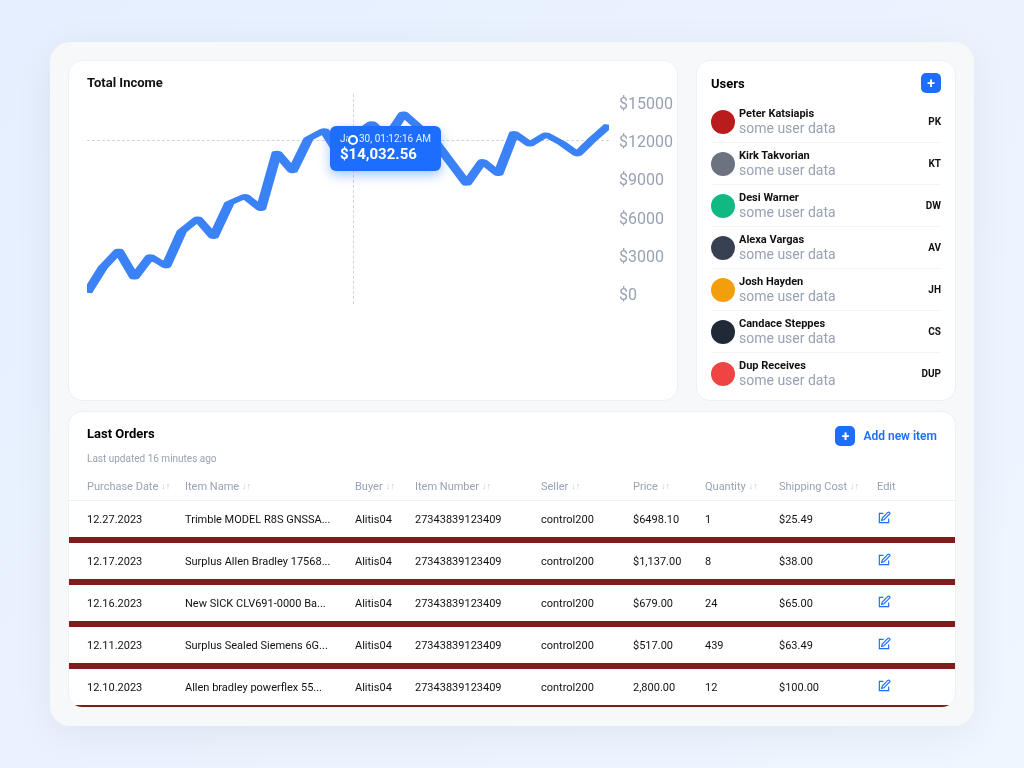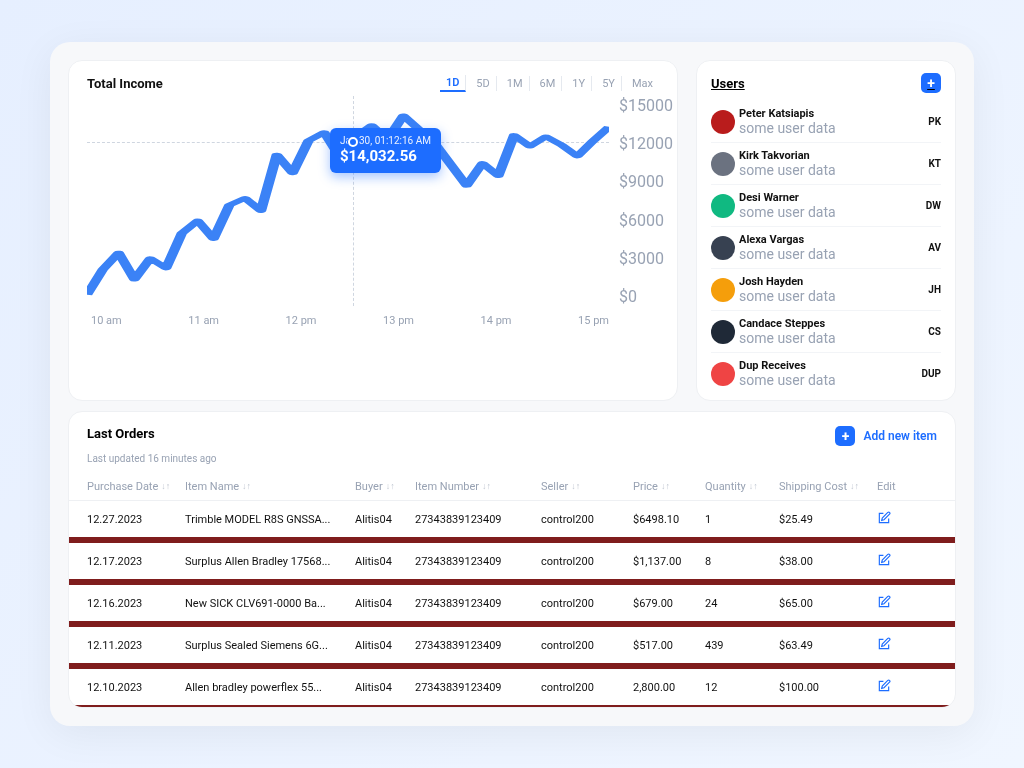--- a/index.html
+++ b/index.html
@@ -22,21 +22,21 @@
   .tooltip-box { position: absolute; left: 243px; top: 32px; background: #1d6dff; color: #fff; border-radius: 6px; padding: 7px 10px 8px; box-shadow: 0 4px 12px rgba(29,109,255,0.4); }
   .tooltip-time { font-size: 10px; opacity: 0.9; }
   .tooltip-val { font-size: 15px; font-weight: 700; margin-top: 1px; }
   .marker { position: absolute; width: 10px; height: 10px; border-radius: 50%; background: #1d6dff; border: 2px solid #fff; box-shadow: 0 0 0 1px #1d6dff; z-index: 2; }
   .vline { position: absolute; border-left: 1px dashed #cfd6e0; top: 0; bottom: 0; }
   .hline { position: absolute; border-top: 1px dashed #cfd6e0; left: 0; right: 0; }
   svg.line { position: absolute; inset: 0; width: 100%; height: 100%; }
   svg.line path { fill: none; stroke: #3b82f6; stroke-width: 2; stroke-linejoin: round; }
 
   .users-card { width: 260px; padding: 12px 14px 6px; }
-  .users-header { display: flex; justify-content: space-between; align-items: center; margin-bottom: 8px; text-decoration: underline; }
+  .users-header { display: flex; justify-content: space-between; align-items: center; margin-bottom: 8px; }
   .users-title { font-weight: 700; font-size: 13px; }
   .add-btn { width: 20px; height: 20px; background: #1d6dff; color: #fff; border-radius: 5px; font-size: 14px; font-weight: 700; display: flex; align-items: center; justify-content: center; cursor: pointer; }
   .user-row { display: flex; align-items: center; gap: 4px; padding: 6px 0; border-bottom: 1px solid #f2f4f7; }
   .user-row:last-child { border-bottom: none; }
   .avatar { width: 24px; height: 24px; border-radius: 50%; flex: 0 0 24px; }
   .user-info { flex: 1 1 auto; min-width: 0; }
   .user-name { font-size: 11px; font-weight: 700; color: #111; white-space: nowrap; overflow: hidden; text-overflow: ellipsis; }
   .user-sub { font-size: 14px; color: #98a2b3; }
   .user-initials { font-size: 10px; font-weight: 700; color: #111; }
 
@@ -59,29 +59,20 @@
 </head>
 <body>
 
 <div class="shell">
 
   <div class="top-row">
 
     <div class="card chart-card">
       <div class="chart-header">
         <div class="chart-title">Total Income</div>
-        <div class="ranges" id="ranges">
-            <span class="range-btn range-active">1D</span>
-            <span class="range-btn">5D</span>
-            <span class="range-btn">1M</span>
-            <span class="range-btn">6M</span>
-            <span class="range-btn">1Y</span>
-            <span class="range-btn">5Y</span>
-            <span class="range-btn">Max</span>
-          </div>
       </div>
       <div class="chart-body">
         <div class="chart-svg-area">
           <div class="hline" style="top:22%"></div>
           <div class="vline" style="left:51%"></div>
           <svg class="line" viewBox="0 0 100 100" preserveAspectRatio="none">
             <path id="linepath" d="M0.00 94.67 L3.03 82.67 L6.06 74.67 L9.09 87.33 L12.12 77.33 L15.15 82.00 L18.18 65.33 L21.21 59.33 L24.24 68.00 L27.27 52.00 L30.30 48.67 L33.33 54.67 L36.36 28.00 L39.39 36.67 L42.42 21.33 L45.45 17.33 L48.48 29.33 L51.52 19.33 L54.55 14.00 L57.58 20.67 L60.61 9.33 L63.64 16.00 L66.67 22.67 L69.70 32.67 L72.73 42.67 L75.76 32.00 L78.79 38.00 L81.82 18.67 L84.85 24.00 L87.88 19.33 L90.91 23.33 L93.94 28.67 L96.97 21.33 L100.00 14.67 "></path>
           </svg>
           <div class="marker" style="left:calc(51% - 5px); top:calc(22% - 5px);"></div>
           <div class="tooltip-box">
@@ -91,28 +82,20 @@
         </div>
         <div class="y-ticks" id="yticks">
             <div>$15000</div>
             <div>$12000</div>
             <div>$9000</div>
             <div>$6000</div>
             <div>$3000</div>
             <div>$0</div>
           </div>
       </div>
-      <div class="x-ticks" id="xticks">
-          <span>10 am</span>
-          <span>11 am</span>
-          <span>12 pm</span>
-          <span>13 pm</span>
-          <span>14 pm</span>
-          <span>15 pm</span>
-        </div>
     </div>
 
     <div class="card users-card">
       <div class="users-header">
         <div class="users-title">Users</div>
         <div class="add-btn">+</div>
       </div>
       <div id="users-list">
           <div class="user-row">
             <div class="avatar" style="background:#b91c1c"></div>

